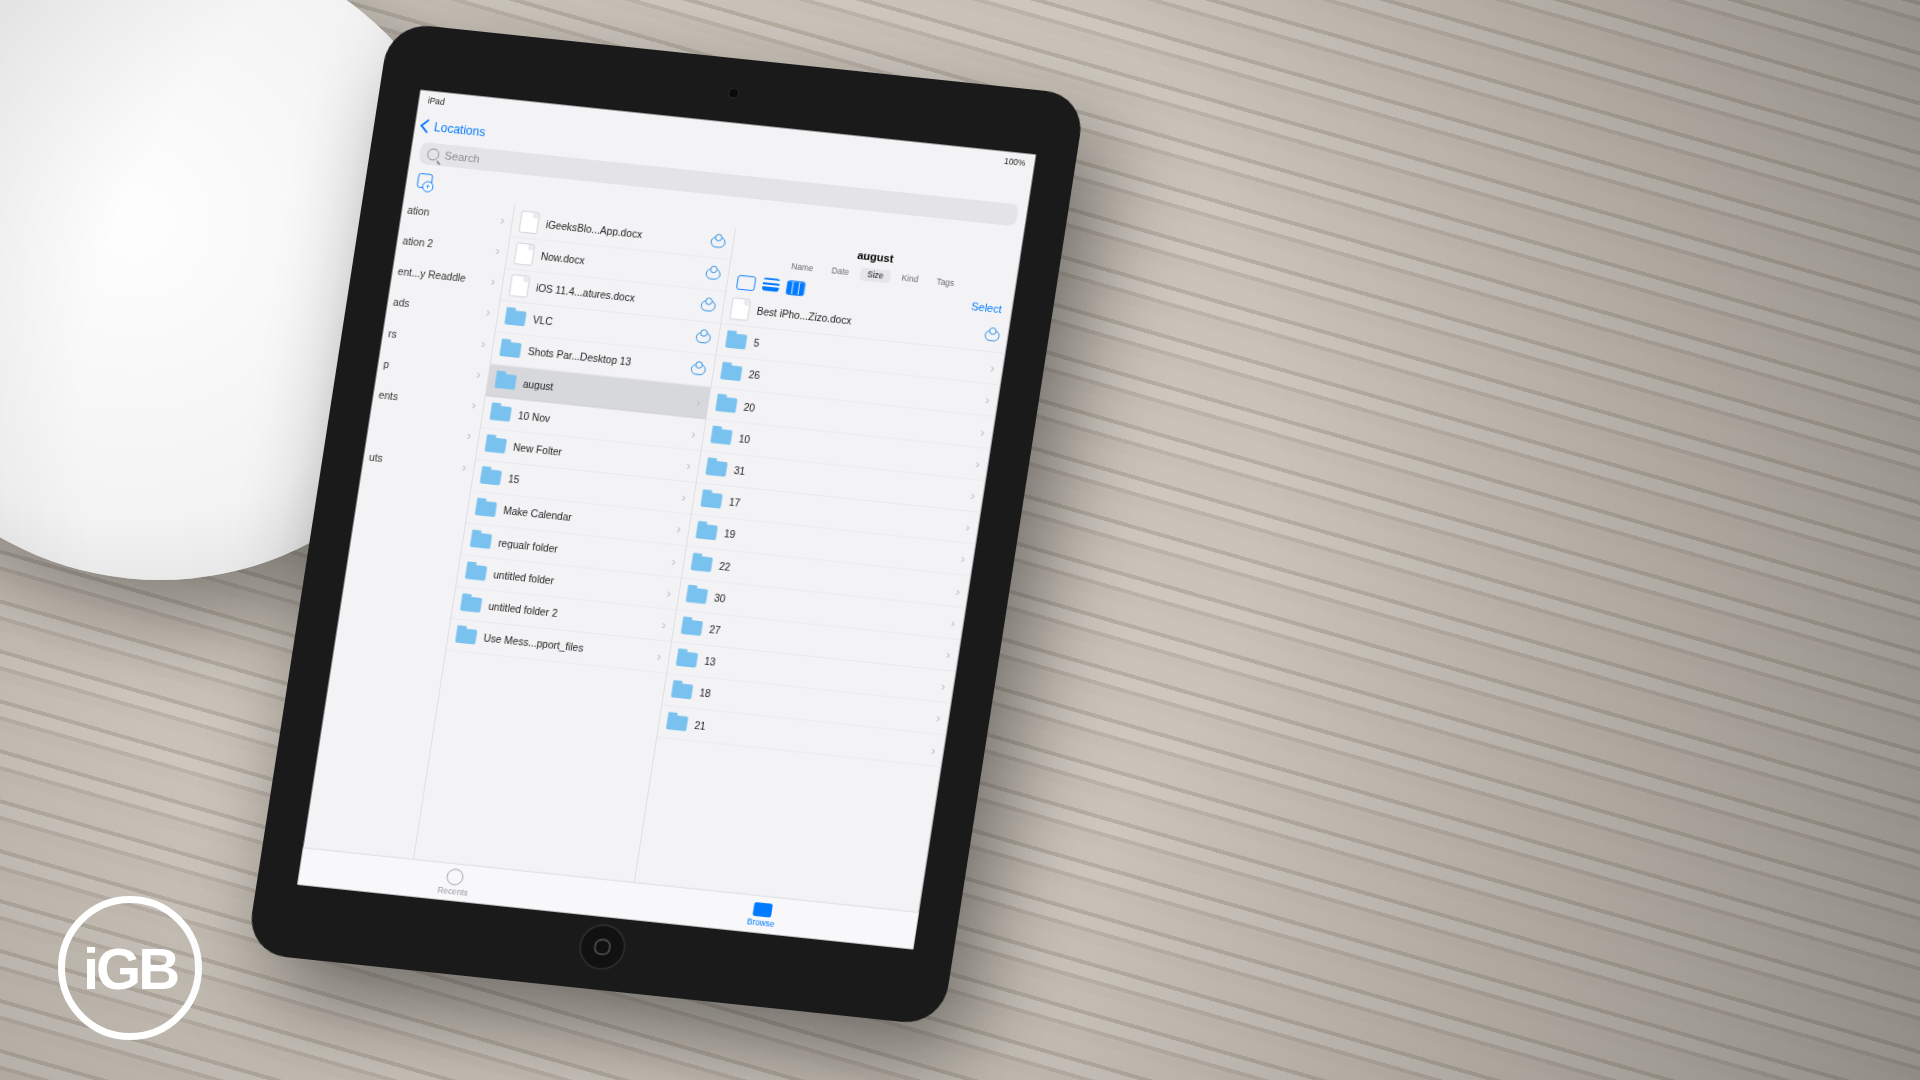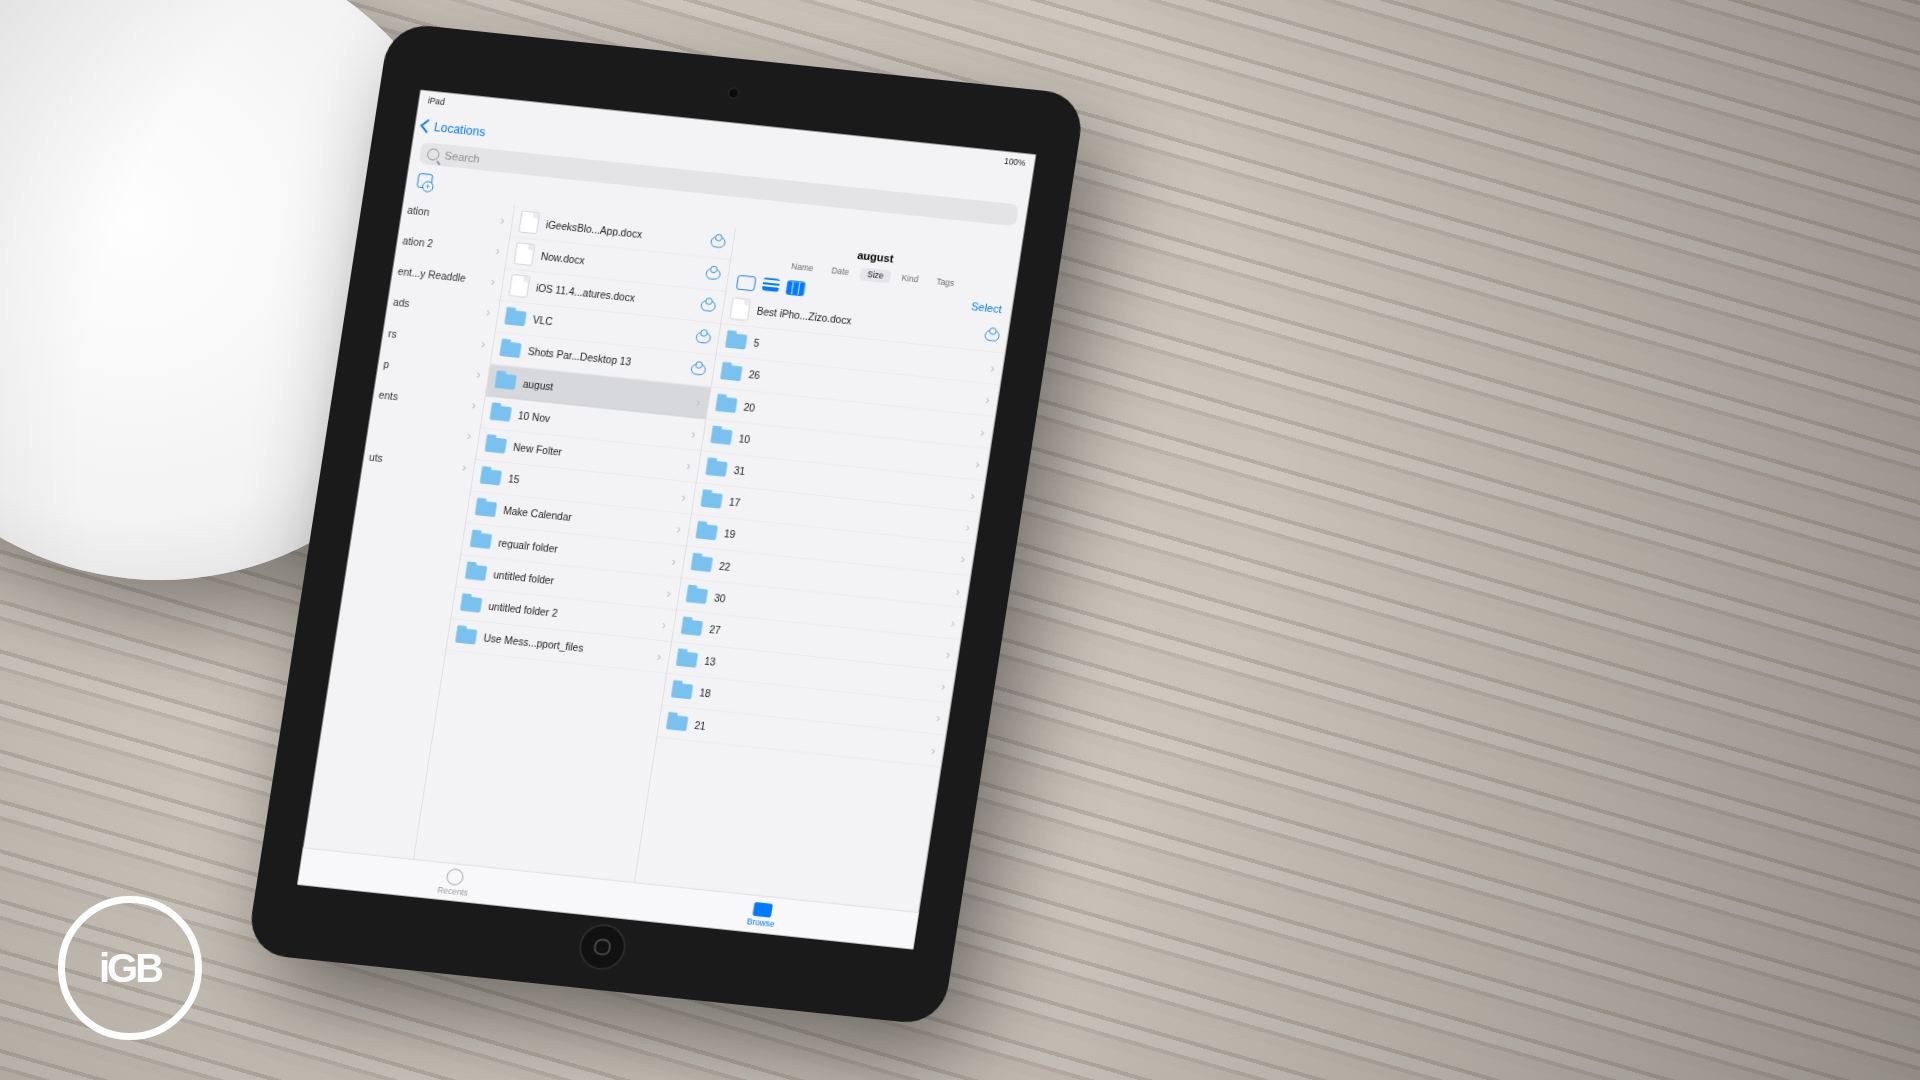--- a/index.html
+++ b/index.html
@@ -7,21 +7,21 @@
   .wood{position:absolute;inset:0;
     background:
       repeating-linear-gradient(16deg,
         #cfc7bd 0 10px,#c2b9ae 10px 14px,#d6cfc5 14px 26px,#bdb4a8 26px 30px,#d2cbc0 30px 48px);
     filter:contrast(.95) brightness(.98)}
   .vignette{position:absolute;inset:0;background:radial-gradient(circle at 35% 40%,transparent 42%,rgba(0,0,0,.28) 100%)}
   .mug{position:absolute;left:-160px;top:-60px;width:640px;height:640px;border-radius:50%;
     background:radial-gradient(circle at 46% 44%,#fefefe,#f3f3f3 60%,#e6e6e6 75%,#dadada 100%);
     box-shadow:30px 40px 90px rgba(0,0,0,.35)}
   .logo{position:absolute;left:58px;bottom:40px;width:130px;height:130px;border:7px solid #fff;border-radius:50%;
-    display:flex;align-items:center;justify-content:center;color:#fff;font-weight:800;font-size:40px;letter-spacing:-3px}
+    display:flex;align-items:center;justify-content:center;color:#fff;font-weight:800;font-size:58px;letter-spacing:-3px}
   
   .ipad-wrap{position:absolute;left:390px;top:22px;width:760px;height:1024px;
     transform:rotate(8.8deg) skewY(-2.8deg) scale(.92);transform-origin:top left;
     filter:drop-shadow(30px 40px 50px rgba(0,0,0,.45))}
   .bezel{position:absolute;inset:0;background:#1a1a1a;border-radius:44px}
   .screen{position:absolute;left:44px;top:70px;right:44px;bottom:80px;background:#f3f3f5;overflow:hidden}
   .camera{position:absolute;top:32px;left:50%;width:10px;height:10px;margin-left:-5px;border-radius:50%;background:#0a0a0a;border:1px solid #333}
   .homebtn{position:absolute;bottom:22px;left:50%;width:46px;height:46px;margin-left:-23px;border-radius:50%;
     background:#111;border:2px solid #2c2c2c}
   .homebtn::after{content:"";position:absolute;inset:14px;border:2px solid #4a4a4a;border-radius:8px}

